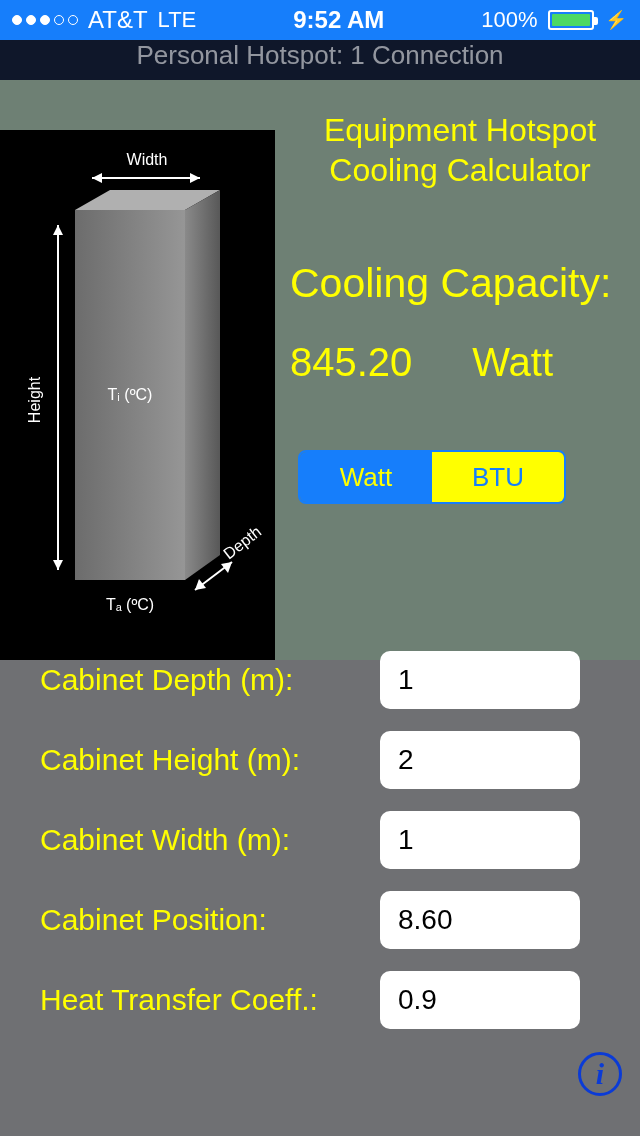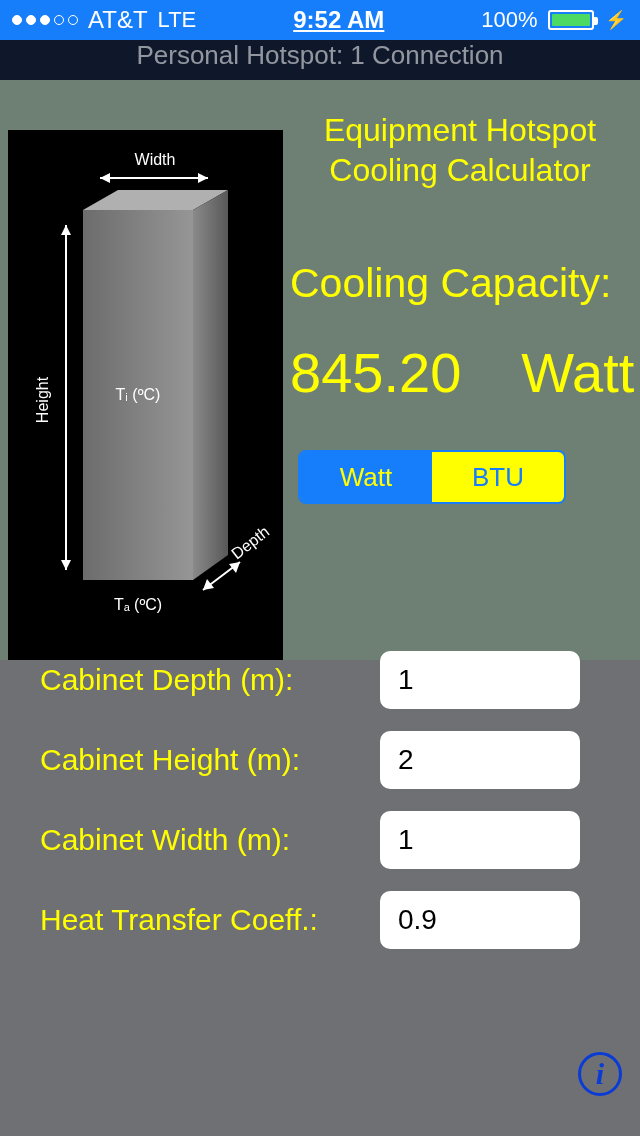--- a/index.html
+++ b/index.html
@@ -17,21 +17,21 @@
     padding: 8px 12px;
     font-size: 24px;
     font-weight: 400;
   }
   .status-left, .status-right { display: flex; align-items: center; gap: 10px; }
   .dots { display: flex; gap: 4px; align-items: center; }
   .dot { width: 10px; height: 10px; border-radius: 50%; border: 1.5px solid #fff; }
   .dot.f { background: #fff; }
   .carrier { font-size: 24px; }
   .net { font-size: 22px; }
-  .time { font-weight: 600; font-size: 24px; text-decoration: underline; }
+  .time { font-weight: 600; font-size: 24px; }
   .batt-pct { font-size: 22px; }
   .battery {
     width: 46px; height: 20px; border: 2px solid #fff; border-radius: 3px; position: relative;
   }
   .battery::after {
     content: ""; position: absolute; right: -6px; top: 5px; width: 4px; height: 8px; background: #fff; border-radius: 0 2px 2px 0;
   }
   .battery-fill { position: absolute; inset: 2px; background: #4cd964; border-radius: 1px; }
   .bolt { font-size: 18px; margin-left: 2px; }
 
@@ -48,21 +48,21 @@
 
   
   .top-panel {
     position: relative;
     height: 580px;
     background: #6e8074;
   }
 
   .diagram {
     position: absolute;
-    left: 8px; top: 50px;
+    left: 0; top: 50px;
     width: 275px; height: 530px;
     background: #000;
   }
   .diagram svg { width: 100%; height: 100%; }
 
   .title-block {
     position: absolute;
     left: 290px; top: 30px;
     width: 340px;
     text-align: center;
@@ -77,21 +77,21 @@
     left: 290px; top: 180px;
     width: 340px;
     color: #ffff00;
     font-size: 41px;
   }
   .capacity-row {
     position: absolute;
     left: 290px; top: 260px;
     width: 340px;
     color: #ffff00;
-    font-size: 56px;
+    font-size: 40px;
     display: flex;
     gap: 60px;
   }
 
   .seg-control {
     position: absolute;
     left: 298px; top: 370px;
     width: 268px; height: 54px;
     display: flex;
     border: 2px solid #167efb;
@@ -260,20 +260,24 @@
   <div class="form-row">
     <div class="form-label">Cabinet Height (m):</div>
     <input class="form-input" value="2" style="">
   </div>
 
   <div class="form-row">
     <div class="form-label">Cabinet Width (m):</div>
     <input class="form-input" value="1" style="">
   </div>
 
+  <div class="form-row">
+    <div class="form-label">Cabinet Position:</div>
+    <input class="form-input" value="8.60" style="">
+  </div>
 
   <div class="form-row">
     <div class="form-label">Heat Transfer Coeff.:</div>
     <input class="form-input" value="0.9" style="">
   </div>
 
   <button class="info-btn">
     <span>i</span>
   </button>
 </div>

